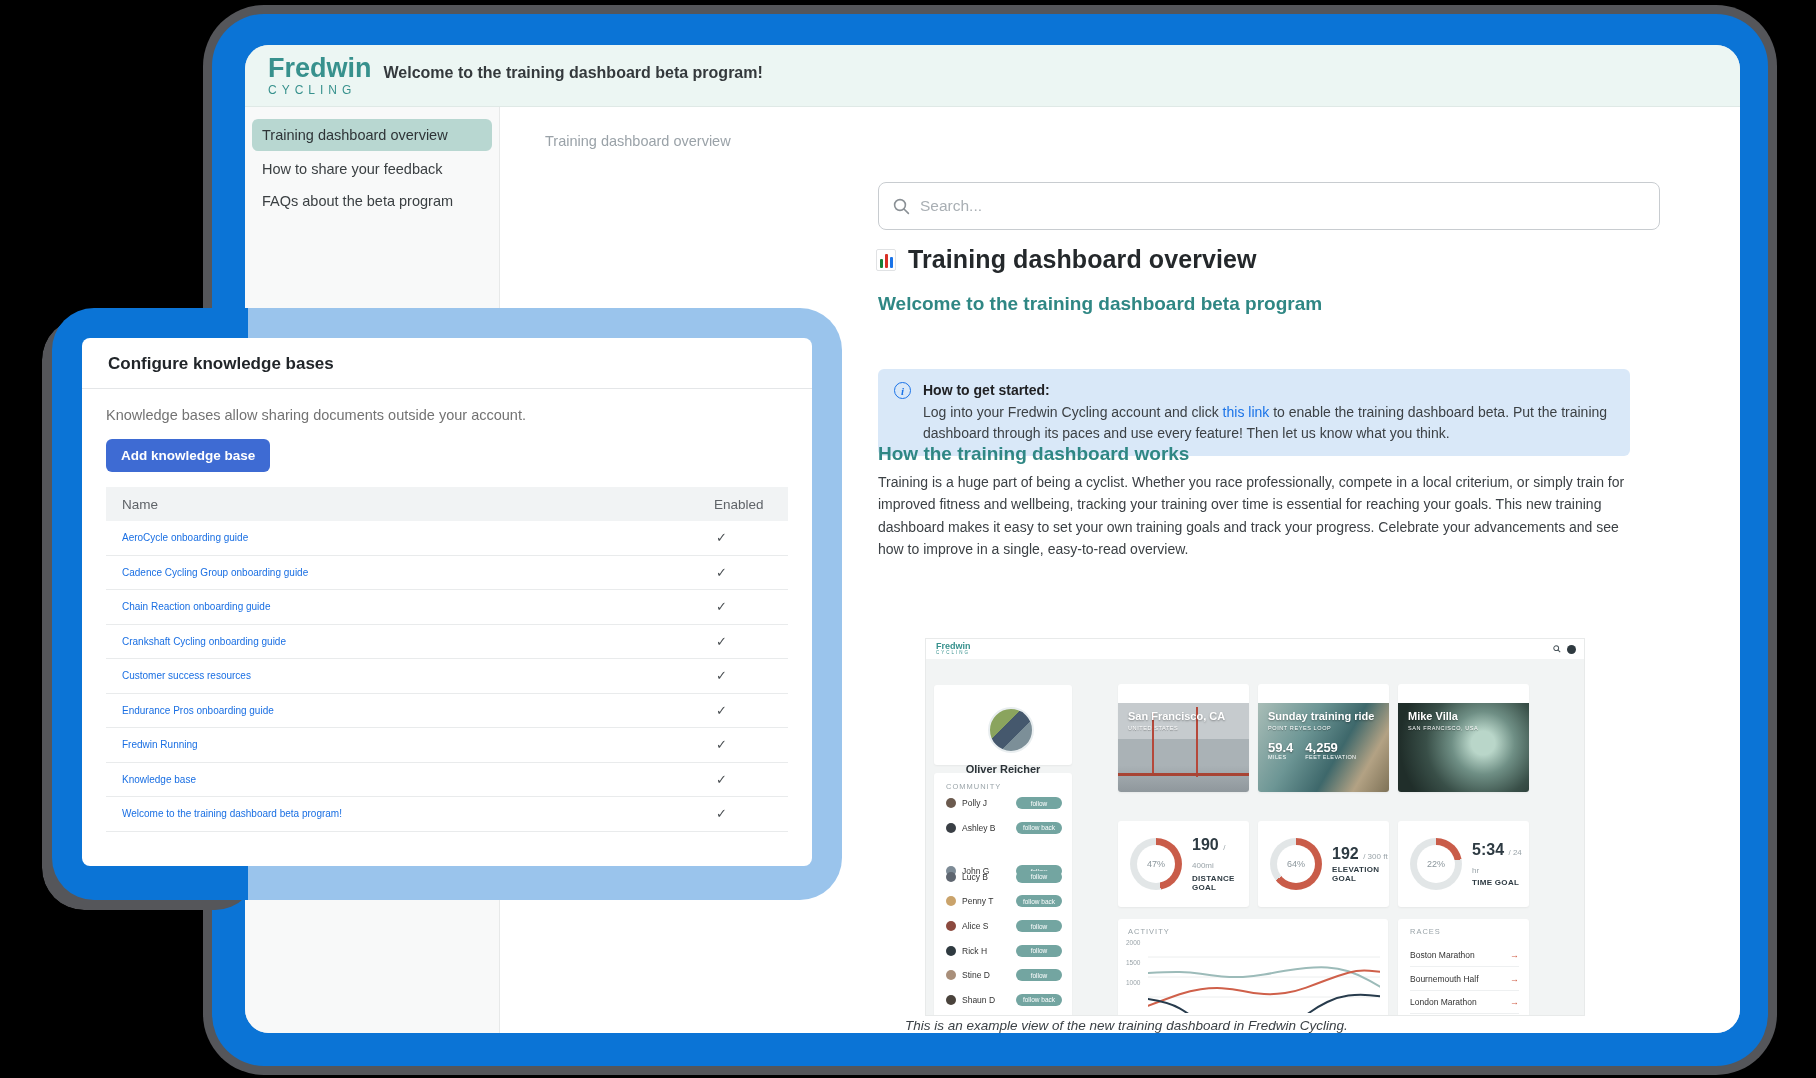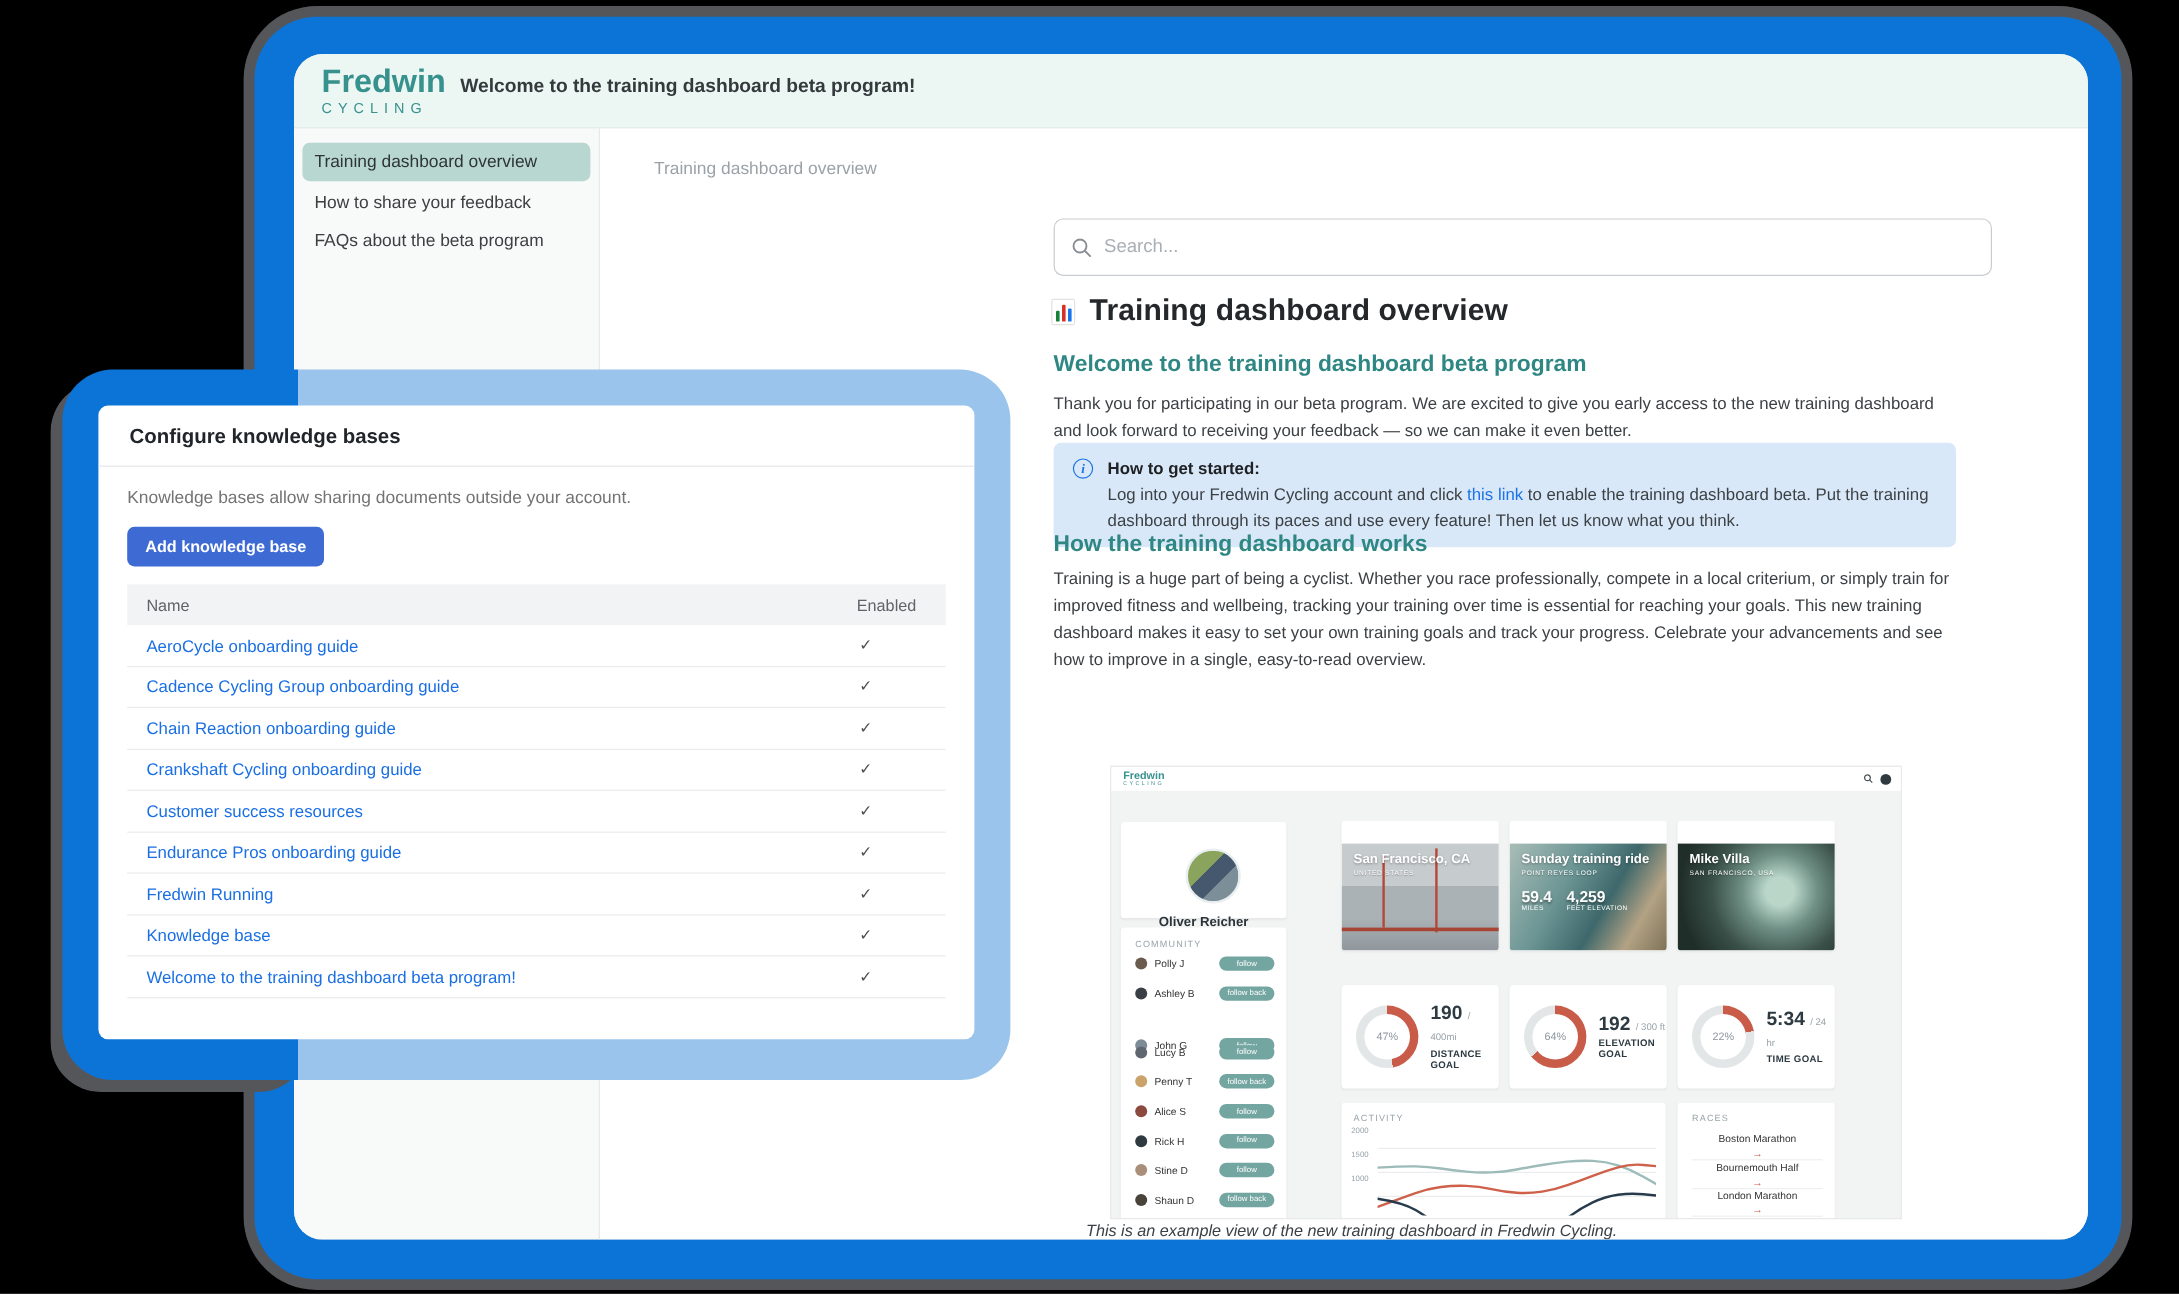--- a/index.html
+++ b/index.html
@@ -130,21 +130,21 @@
   .goal-lab{font-size:8px;font-weight:bold;color:#2d3a42;letter-spacing:.3px;margin-top:2px;}
 
   .activity-card{left:192px;top:280px;width:270px;height:98px;}
   .activity-card .mini-label{position:absolute;left:10px;top:8px;}
   .act-tick{position:absolute;left:8px;font-size:6.5px;color:#9aa4a9;}
   .act-svg{position:absolute;left:30px;top:24px;}
 
   .races-card{left:472px;top:280px;width:131px;height:98px;}
   .races-card .mini-label{position:absolute;left:12px;top:8px;}
   .race-row{position:absolute;left:12px;right:10px;height:23px;display:flex;align-items:center;
-    justify-content:space-between;border-bottom:1px solid #eef0f1;flex-direction:column;}
+    justify-content:space-between;border-bottom:1px solid #eef0f1;}
   .race-name{font-size:8.5px;color:#333;}
   .race-arrow{font-size:9px;color:#cf5b43;}
 
   
   .modal-shadow{left:52px;top:308px;width:790px;height:592px;border-radius:42px;background:var(--shadow-gray);
     transform:translate(-10px,10px);clip-path:inset(0 calc(100% - 215px) 0 0 round 42px);}
   .modal-frame{left:52px;top:308px;width:790px;height:592px;border-radius:42px;
     background:linear-gradient(90deg,var(--frame-blue) 0 196px,var(--overlay-blue) 196px);}
   .modal-card{left:30px;top:30px;width:730px;height:528px;background:#fff;border-radius:8px;overflow:hidden;}
   .modal-title{padding:16px 26px 14px 26px;font-size:17px;font-weight:bold;color:#212529;}
@@ -152,21 +152,21 @@
   .modal-body{padding:18px 24px 0 24px;}
   .modal-desc{font-size:14.5px;color:#737373;}
   .add-btn{margin-top:16px;display:inline-block;background:var(--btn-blue);color:#fff;font-size:13.5px;
     font-weight:600;border:none;border-radius:6px;padding:9px 15px;cursor:pointer;
     font-family:"Liberation Sans","DejaVu Sans",sans-serif;}
   .kb-table{margin-top:15px;}
   .kb-head{display:flex;align-items:center;height:34px;background:#f1f3f4;font-size:13.5px;color:#5f6368;}
   .kb-col-name{flex:1;padding-left:16px;}
   .kb-col-enabled{width:90px;padding-left:16px;}
   .kb-row{display:flex;align-items:center;height:34.5px;border-bottom:1px solid #e9ebec;}
-  .kb-link{flex:1;padding-left:16px;font-size:14px;color:var(--link);text-decoration:none;cursor:pointer;}
+  .kb-link{flex:1;padding-left:16px;font-size:10px;color:var(--link);text-decoration:none;cursor:pointer;}
   .kb-check{width:90px;padding-left:18px;font-size:13px;color:#4a4f53;}
 </style>
 </head>
 <body>
 
 <div class="abs main-frame">
   <div class="abs main-window">
 
     <div class="app-header">
       <div class="logo-block">
@@ -197,21 +197,20 @@
         <div class="abs page-title">
           <span class="chart-emoji">
               <i class="b1"></i>
               <i class="b2"></i>
               <i class="b3"></i>
             </span>
           <h1>Training dashboard overview</h1>
         </div>
 
         <h2 class="abs h2-teal h2-1">Welcome to the training dashboard beta program</h2>
-        <p class="abs para p1">Thank you for participating in our beta program. We are excited to give you early access to the new training dashboard and look forward to receiving your feedback — so we can make it even better.</p>
 
         <div class="abs callout">
           <span class="info-icon">i</span>
           <div class="callout-text">
             <b>How to get started:</b><br>
             <span>Log into your Fredwin Cycling account and click </span><a>this link</a><span> to enable the training dashboard beta. Put the training dashboard through its paces and use every feature! Then let us know what you think.</span>
           </div>
         </div>
 
         <h2 class="abs h2-teal h2-2">How the training dashboard works</h2>

